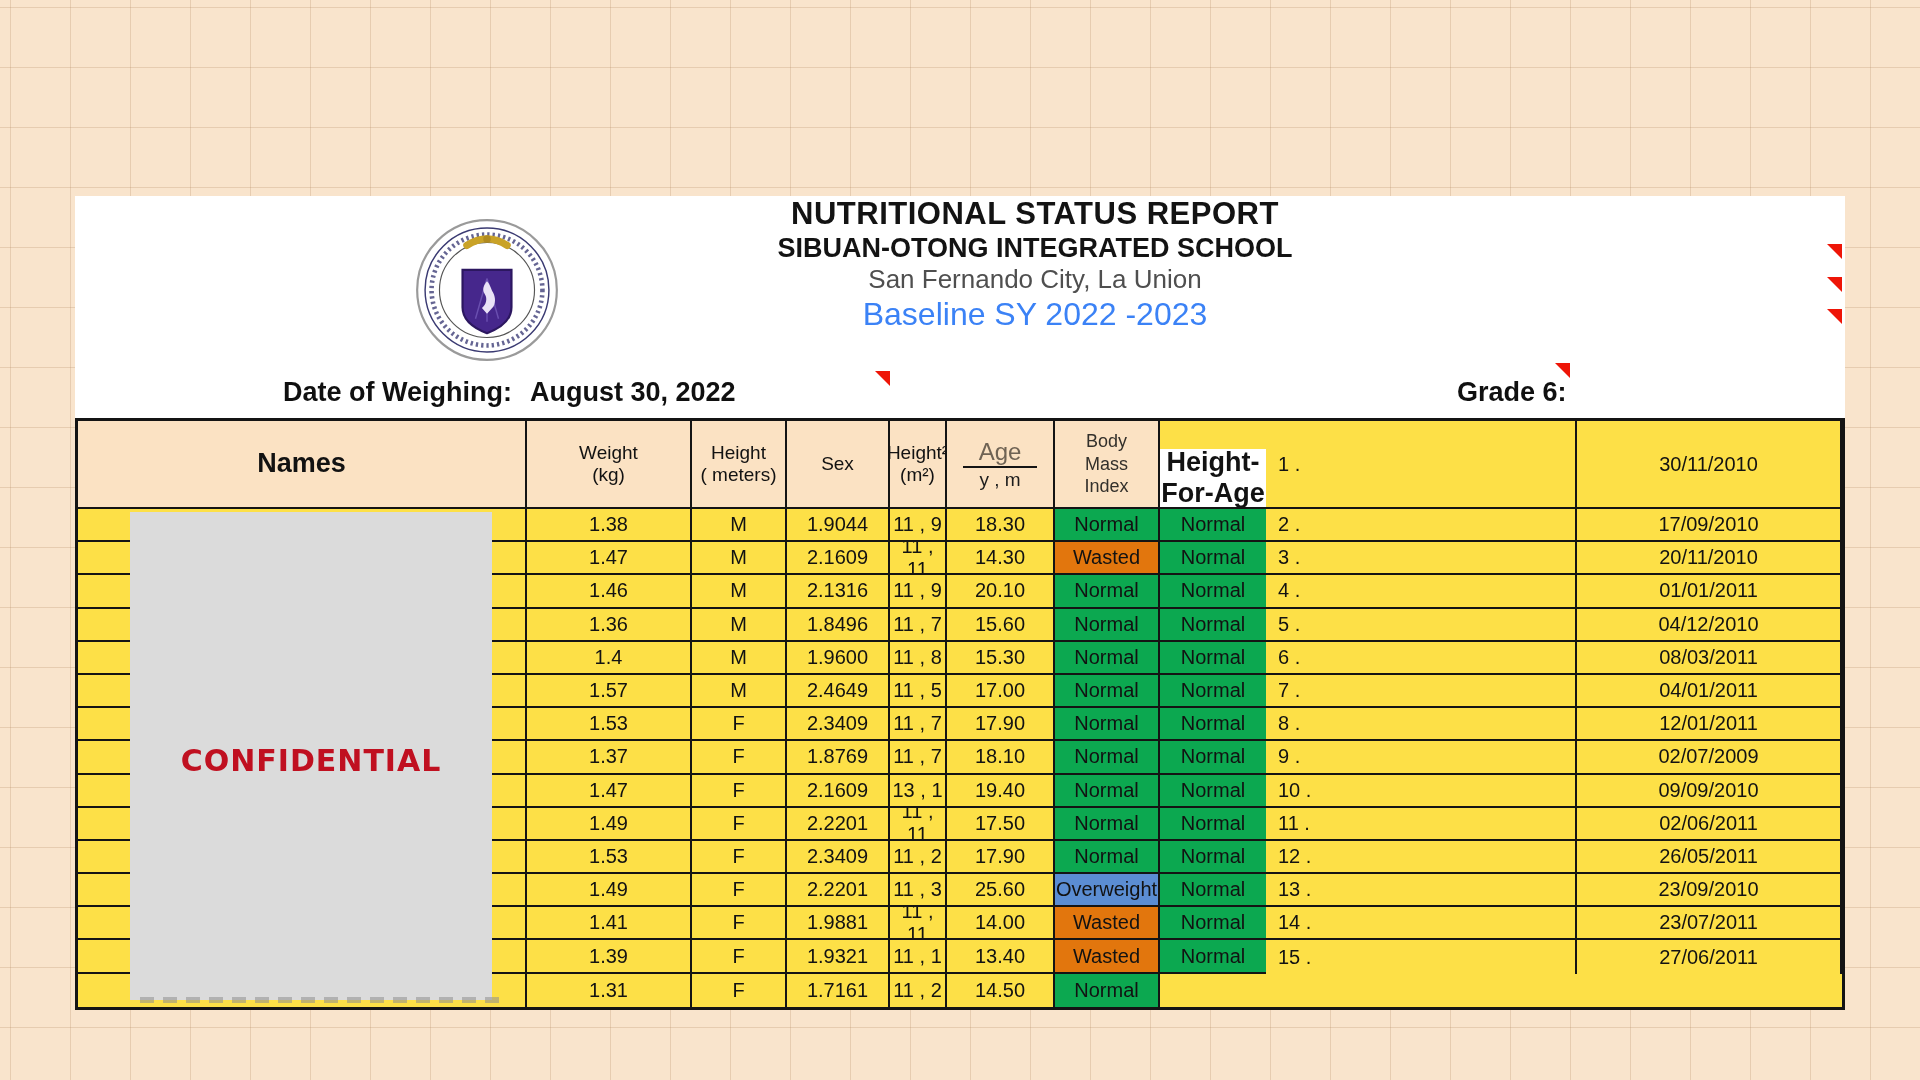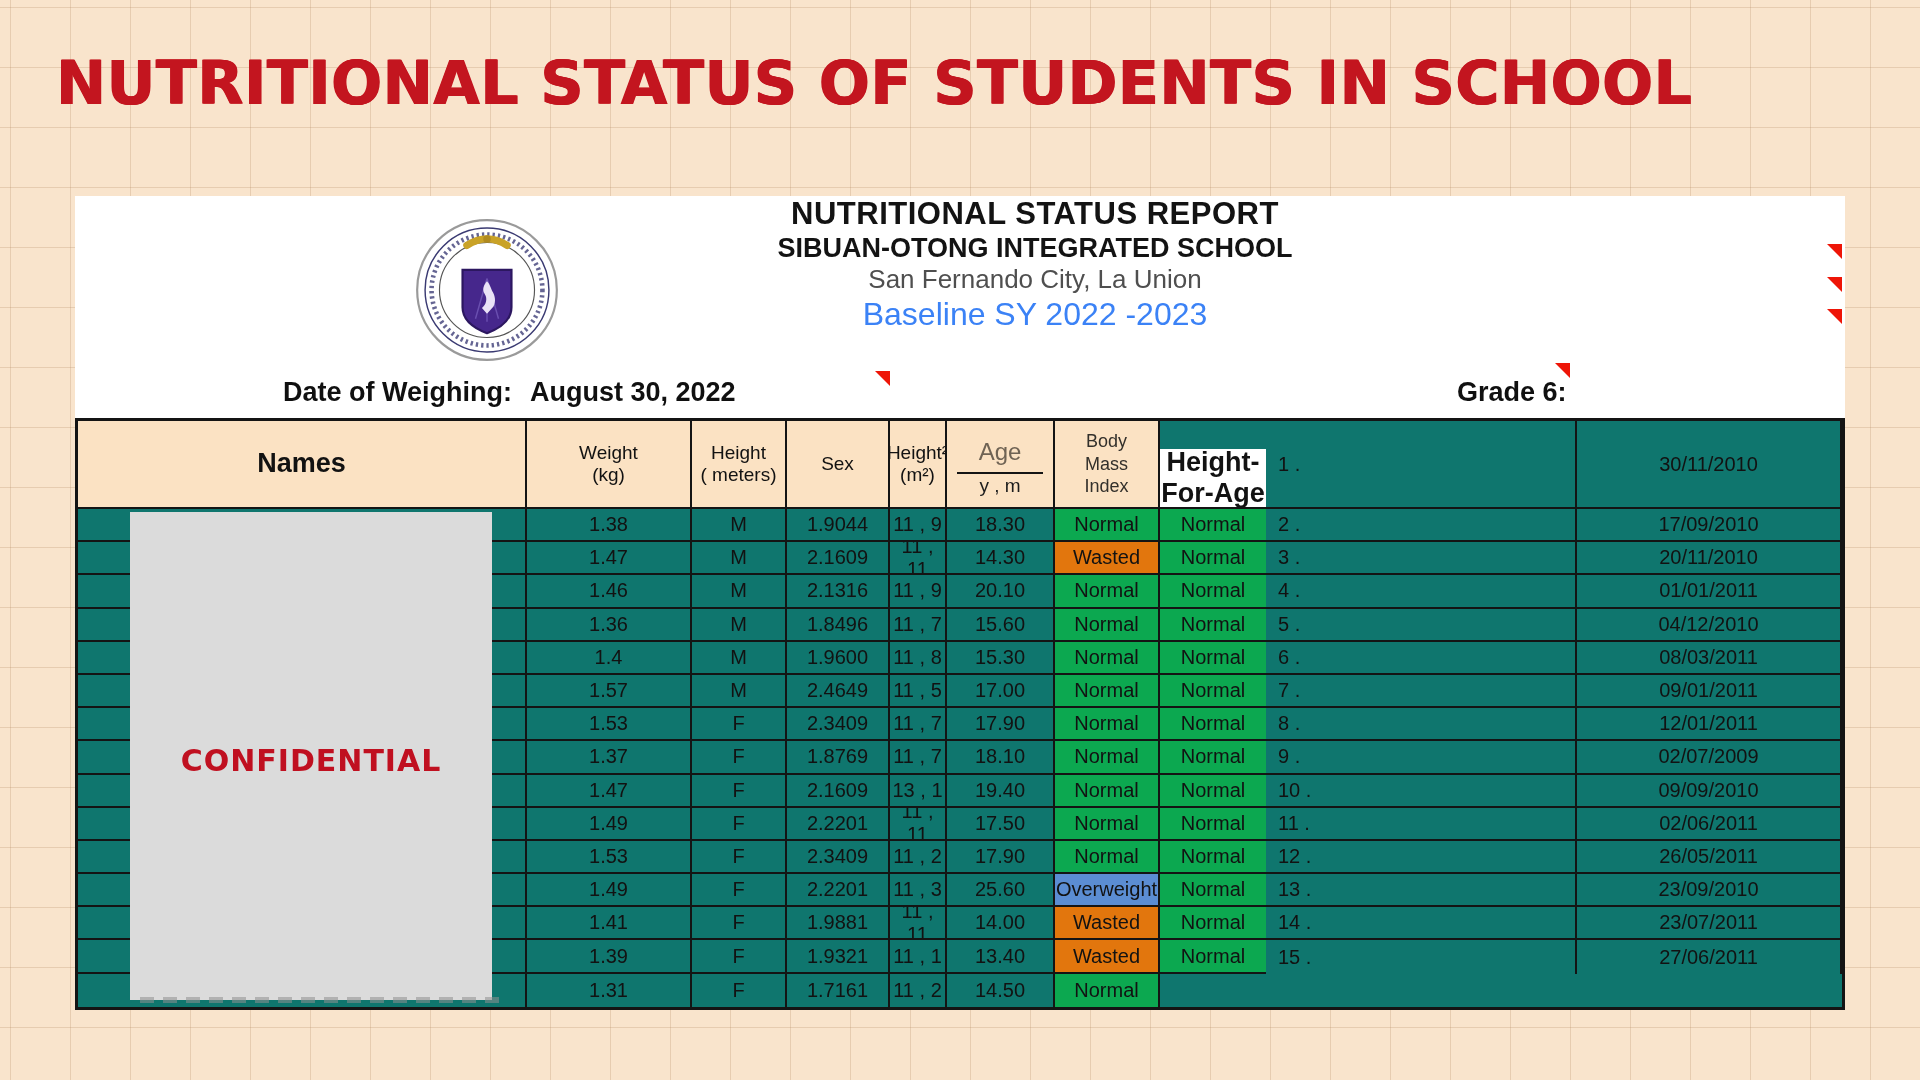--- a/index.html
+++ b/index.html
@@ -40,33 +40,33 @@
   .weighing{position:absolute; left:208px; top:181px; display:flex; gap:18px;
     font-size:27px; font-weight:bold; color:#101010; white-space:nowrap;}
   .grade{position:absolute; left:1382px; top:181px; font-size:27px; font-weight:bold; color:#101010;}
   
   .nsr-table{
     position:absolute; left:0; top:222px; width:1770px; box-sizing:border-box;
     display:grid;
     grid-template-columns:449px 165px 95px 103px 57px 108px 105px 106px 311px 265px;
     grid-template-rows:88px;
     grid-auto-rows:33.2px;
-    border:3px solid #141414; background:#0f766e;
+    border:3px solid #141414; background:#fde047;
   }
   .cell,.hcell{
     display:flex; align-items:center; justify-content:center;
     border-right:2px solid #141414; border-bottom:2px solid #141414;
     font-size:20px; color:#121212; overflow:hidden; box-sizing:border-box;
     line-height:1.15; text-align:center;
   }
   .hcell{background:#fbe2c3; flex-direction:column;}
   .h-names,.h-ns{font-size:27px; font-weight:bold;}
   .h-hfa{font-size:27px; font-weight:bold; background:#ffffff; border-right:none;margin-top:28px;}
   .h-small{font-size:19px;}
-  .h-age{padding:10px; align-items:stretch;}
+  .h-age{padding:16px; align-items:stretch;}
   .age-top{flex:1; display:flex; align-items:center; justify-content:center;
     border-bottom:2px solid #141414; color:#6f6354; font-size:24px;}
   .age-bottom{height:23px; display:flex; align-items:center; justify-content:center; font-size:19px; color:#1c1c1c;}
   .h-bmi{font-size:18px; color:#33302b; line-height:1.25;}
   .col-num{justify-content:flex-start; padding-left:12px;}
   .col-hfa{border-right:none;}
   .last-row{border-bottom:none;}
   
   .confidential-box{
     position:absolute; left:55px; top:316px; width:362px; height:488px;
@@ -80,21 +80,20 @@
     position:absolute; left:65px; top:801px; width:360px; height:6px; z-index:6;
     background:repeating-linear-gradient(90deg,#8f8f8f 0 14px, transparent 14px 23px);
     opacity:0.55;
   }
 </style>
 </head>
 <body>
 
 <div class="stage">
 
-  <h1 class="page-title">NUTRITIONAL STATUS OF STUDENTS IN SCHOOL</h1>
 
   <div class="document">
 
     <svg class="logo" viewBox="0 0 100 100">
       <circle cx="50" cy="50" r="48.5" fill="#ffffff" stroke="#9a9a9a" stroke-width="1.5"></circle>
       <circle cx="50" cy="50" r="43" fill="none" stroke="#3a3a72" stroke-width="1"></circle>
       <circle cx="50" cy="50" r="38.5" fill="none" stroke="#4a4a80" stroke-width="3.2" stroke-dasharray="1.6 2.1" opacity="0.85"></circle>
       <circle cx="50" cy="50" r="33" fill="#ffffff" stroke="#555555" stroke-width="0.8"></circle>
       <path d="M36 19 q14 -9 28 0" stroke="#c9a227" stroke-width="5" fill="none" stroke-linecap="round"></path>
       <circle cx="50" cy="14.5" r="2.6" fill="#b08a1e"></circle>
@@ -202,21 +201,21 @@
         <div class="cell col-birthday">08/03/2011</div>
         <div class="cell col-weight">42</div>
         <div class="cell col-height">1.57</div>
         <div class="cell col-sex">M</div>
         <div class="cell col-height_sq">2.4649</div>
         <div class="cell col-age">11 , 5</div>
         <div class="cell col-bmi">17.00</div>
         <div class="cell col-status" style="background: rgb(12, 168, 80);">Normal</div>
         <div class="cell col-hfa" style="background: rgb(12, 168, 80);">Normal</div>
         <div class="cell col-num">7 .</div>
-        <div class="cell col-birthday">09/01/2011</div>
+        <div class="cell col-birthday">04/01/2011</div>
         <div class="cell col-weight">42</div>
         <div class="cell col-height">1.53</div>
         <div class="cell col-sex">F</div>
         <div class="cell col-height_sq">2.3409</div>
         <div class="cell col-age">11 , 7</div>
         <div class="cell col-bmi">17.90</div>
         <div class="cell col-status" style="background: rgb(12, 168, 80);">Normal</div>
         <div class="cell col-hfa" style="background: rgb(12, 168, 80);">Normal</div>
         <div class="cell col-num">8 .</div>
         <div class="cell col-birthday">12/01/2011</div>

